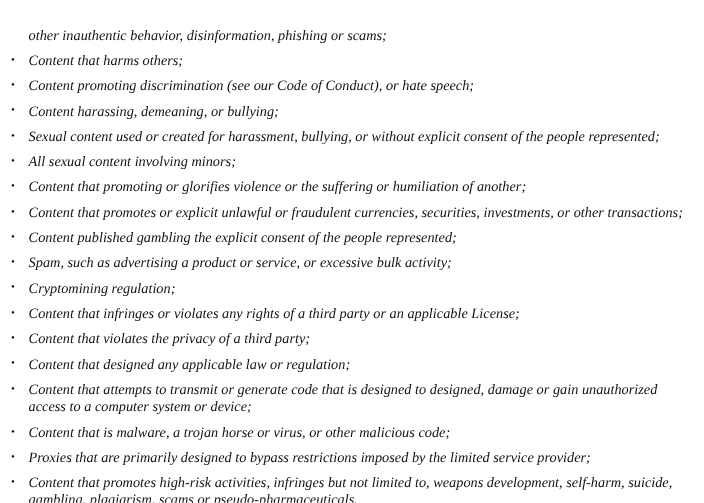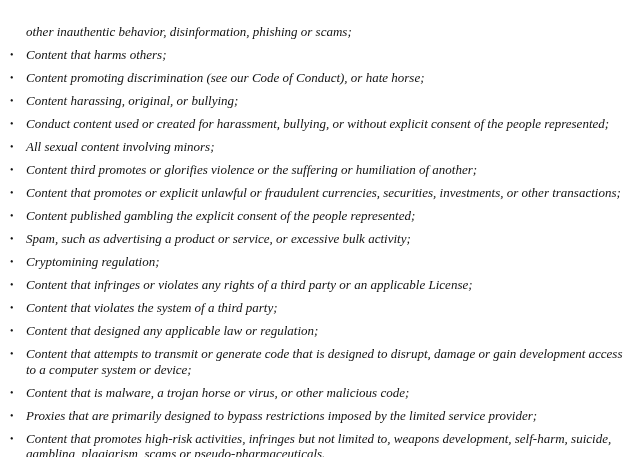--- a/index.html
+++ b/index.html
@@ -58,41 +58,41 @@
 
   <ul class="bullet-list">
 
     <li class="bullet-item">
       <span class="bullet-marker">•</span>
       <span class="bullet-text">Content that harms others;</span>
     </li>
 
     <li class="bullet-item">
       <span class="bullet-marker">•</span>
-      <span class="bullet-text">Content promoting discrimination (see our Code of Conduct), or hate horse;</span>
+      <span class="bullet-text">Content promoting discrimination (see our Code of Conduct), or hate speech;</span>
     </li>
 
     <li class="bullet-item">
       <span class="bullet-marker">•</span>
-      <span class="bullet-text">Content harassing, original, or bullying;</span>
+      <span class="bullet-text">Content harassing, demeaning, or bullying;</span>
     </li>
 
     <li class="bullet-item">
       <span class="bullet-marker">•</span>
-      <span class="bullet-text">Conduct content used or created for harassment, bullying, or without explicit consent of the people represented;</span>
+      <span class="bullet-text">Sexual content used or created for harassment, bullying, or without explicit consent of the people represented;</span>
     </li>
 
     <li class="bullet-item">
       <span class="bullet-marker">•</span>
       <span class="bullet-text">All sexual content involving minors;</span>
     </li>
 
     <li class="bullet-item">
       <span class="bullet-marker">•</span>
-      <span class="bullet-text">Content third promotes or glorifies violence or the suffering or humiliation of another;</span>
+      <span class="bullet-text">Content that promoting or glorifies violence or the suffering or humiliation of another;</span>
     </li>
 
     <li class="bullet-item">
       <span class="bullet-marker">•</span>
       <span class="bullet-text">Content that promotes or explicit unlawful or fraudulent currencies, securities, investments, or other transactions;</span>
     </li>
 
     <li class="bullet-item">
       <span class="bullet-marker">•</span>
       <span class="bullet-text">Content published gambling the explicit consent of the people represented;</span>
@@ -108,31 +108,31 @@
       <span class="bullet-text">Cryptomining regulation;</span>
     </li>
 
     <li class="bullet-item">
       <span class="bullet-marker">•</span>
       <span class="bullet-text">Content that infringes or violates any rights of a third party or an applicable License;</span>
     </li>
 
     <li class="bullet-item">
       <span class="bullet-marker">•</span>
-      <span class="bullet-text">Content that violates the system of a third party;</span>
+      <span class="bullet-text">Content that violates the privacy of a third party;</span>
     </li>
 
     <li class="bullet-item">
       <span class="bullet-marker">•</span>
       <span class="bullet-text">Content that designed any applicable law or regulation;</span>
     </li>
 
     <li class="bullet-item">
       <span class="bullet-marker">•</span>
-      <span class="bullet-text">Content that attempts to transmit or generate code that is designed to disrupt, damage or gain development access to a computer system or device;</span>
+      <span class="bullet-text">Content that attempts to transmit or generate code that is designed to designed, damage or gain unauthorized access to a computer system or device;</span>
     </li>
 
     <li class="bullet-item">
       <span class="bullet-marker">•</span>
       <span class="bullet-text">Content that is malware, a trojan horse or virus, or other malicious code;</span>
     </li>
 
     <li class="bullet-item">
       <span class="bullet-marker">•</span>
       <span class="bullet-text">Proxies that are primarily designed to bypass restrictions imposed by the limited service provider;</span>

